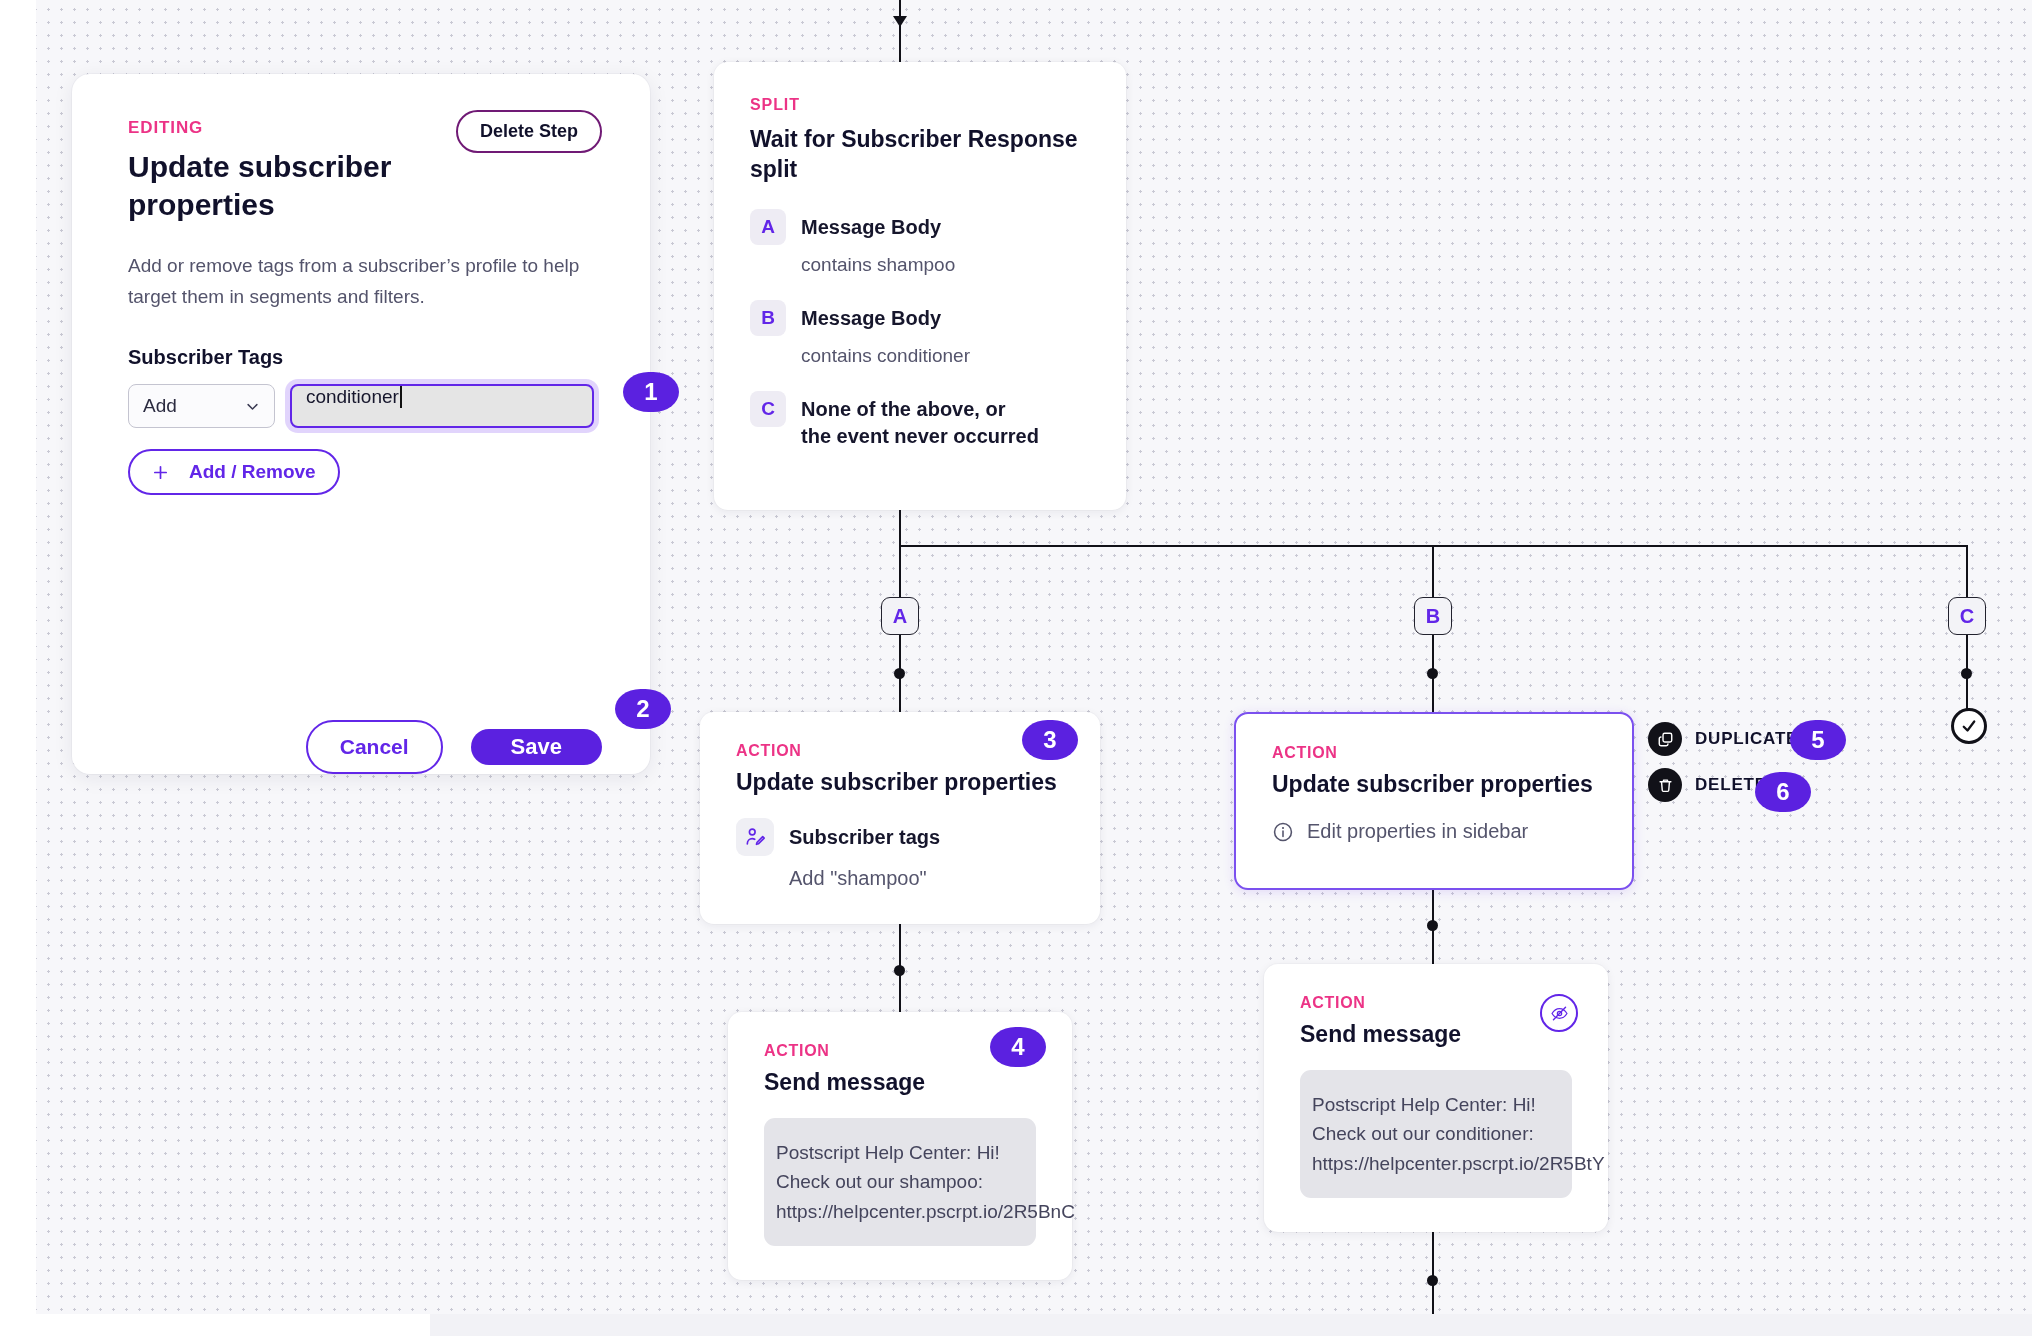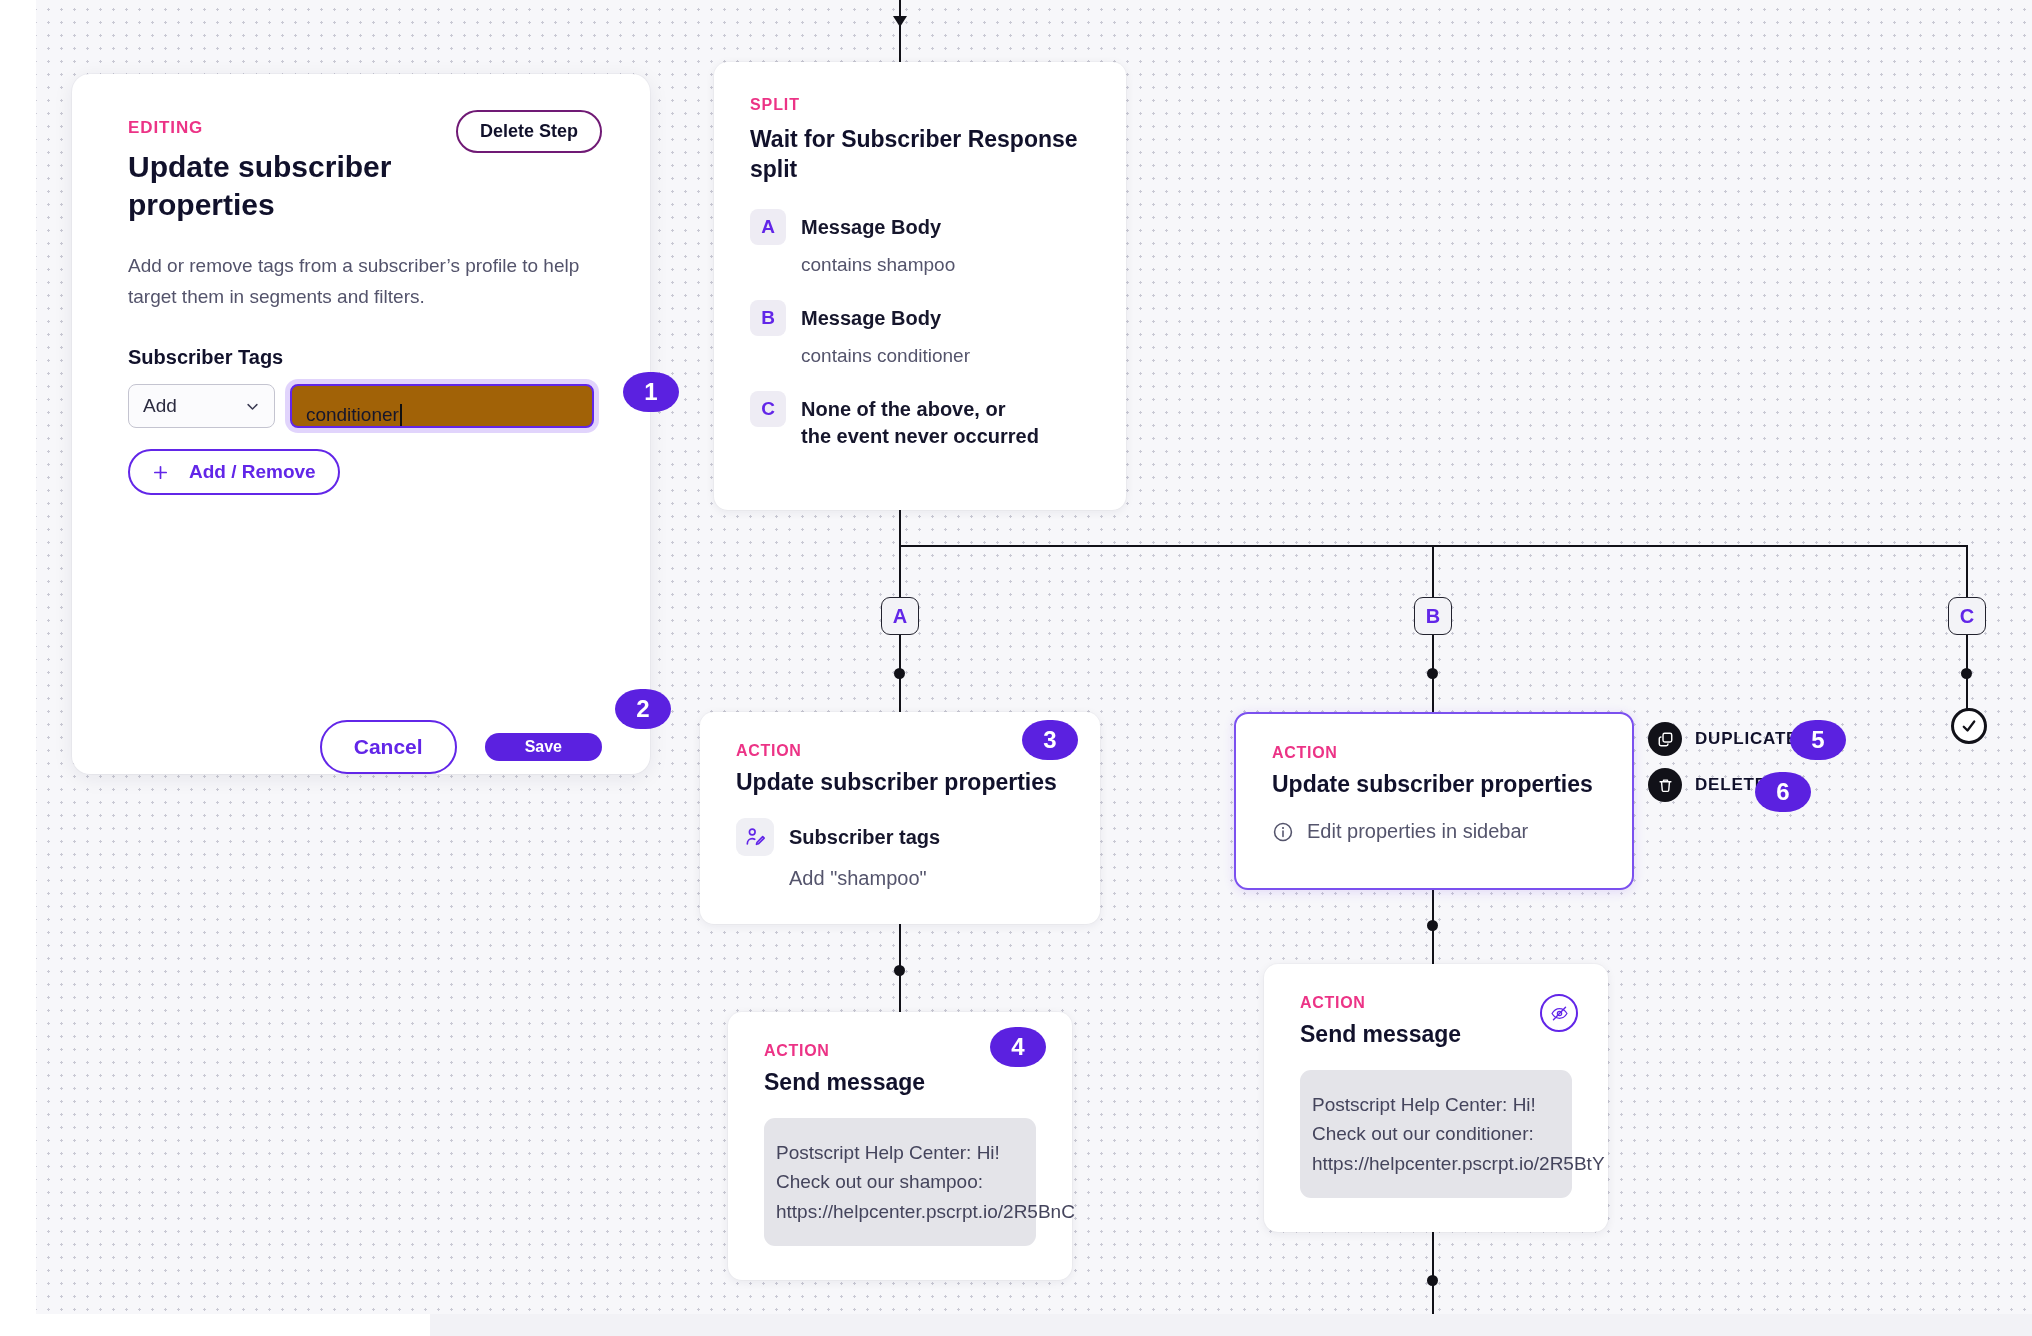--- a/index.html
+++ b/index.html
@@ -130,24 +130,24 @@
     font-size: 19px;
     color: #2b2b40;
     box-sizing: border-box;
     cursor: pointer;
   }
   #tag-value-input {
     width: 316px;
     height: 44px;
     border: 2px solid #6226e8;
     border-radius: 8px;
-    background: #a16207;
+    background: #e5e5e5;
     box-shadow: 0 0 0 5px rgba(120,60,240,0.22);
     display: flex;
-    align-items: flex-end;
+    align-items: flex-start;
     padding: 0 14px;
     font-size: 19px;
     color: #16162c;
     box-sizing: border-box;
     cursor: text;
   }
   .caret {
     display: inline-block;
     width: 2px;
     height: 22px;
@@ -186,21 +186,21 @@
     font-weight: bold;
     padding: 13px 32px;
     font-family: inherit;
     cursor: pointer;
   }
   #save-button {
     border: none;
     color: #ffffff;
     background: #5b21e0;
     border-radius: 999px;
-    font-size: 16px;
+    font-size: 22px;
     font-weight: bold;
     padding: 5px 40px;
     font-family: inherit;
     cursor: pointer;
   }
 
   
   #split-card {
     left: 714px;
     top: 62px;

